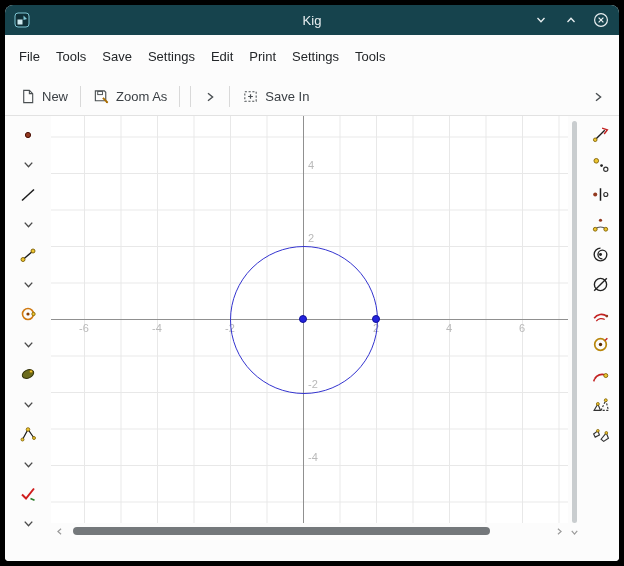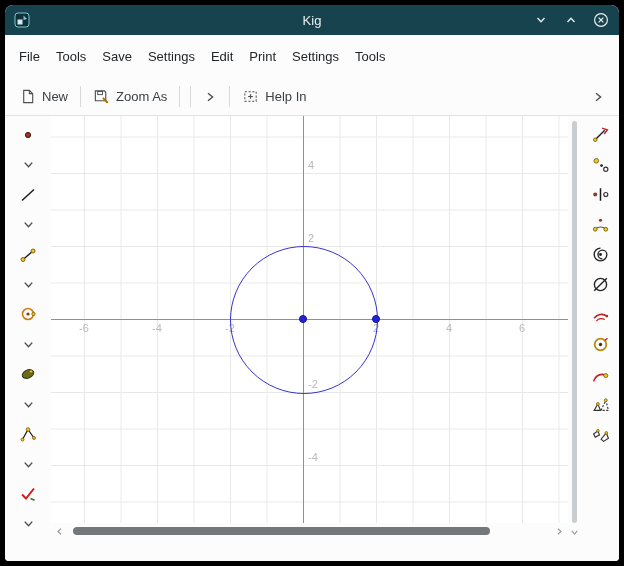--- a/index.html
+++ b/index.html
@@ -128,21 +128,21 @@
         </span>
       </div>
       <div class="tb-sep"></div>
       <div class="tb-btn">
         <span class="icon">
           <svg width="17" height="17" viewBox="0 0 18 18">
             <rect x="3" y="4" width="12" height="10" fill="none" stroke="#4a4f52" stroke-width="1.1" stroke-dasharray="2.2,1.8"></rect>
             <path d="M9 6.5 v5 M6.5 9 h5" stroke="#4a4f52" stroke-width="1.3"></path>
           </svg>
         </span>
-        <span class="tb-label">Help In</span>
+        <span class="tb-label">Save In</span>
       </div>
       <div class="tb-spacer"></div>
       <div class="tb-btn">
         <span class="icon">
           <svg width="14" height="14" viewBox="0 0 14 14">
             <polyline points="5,3.2 9.6,7 5,10.8" fill="none" stroke="#4a4f52" stroke-width="1.4"></polyline>
           </svg>
         </span>
       </div>
     </div>

